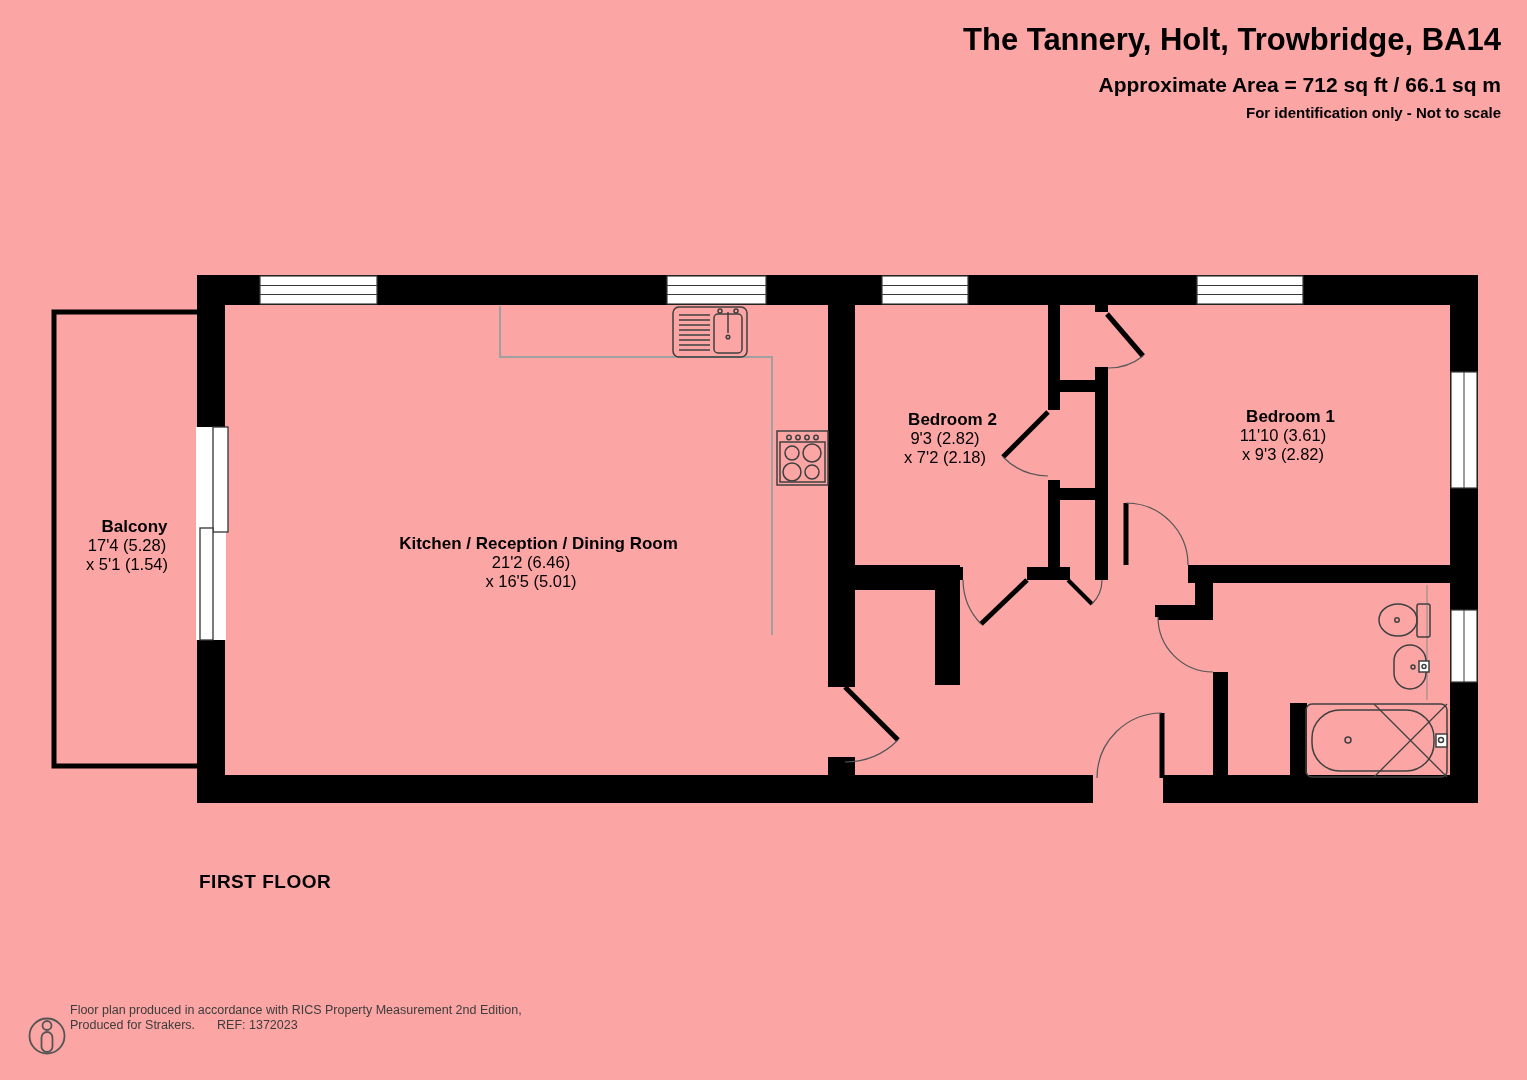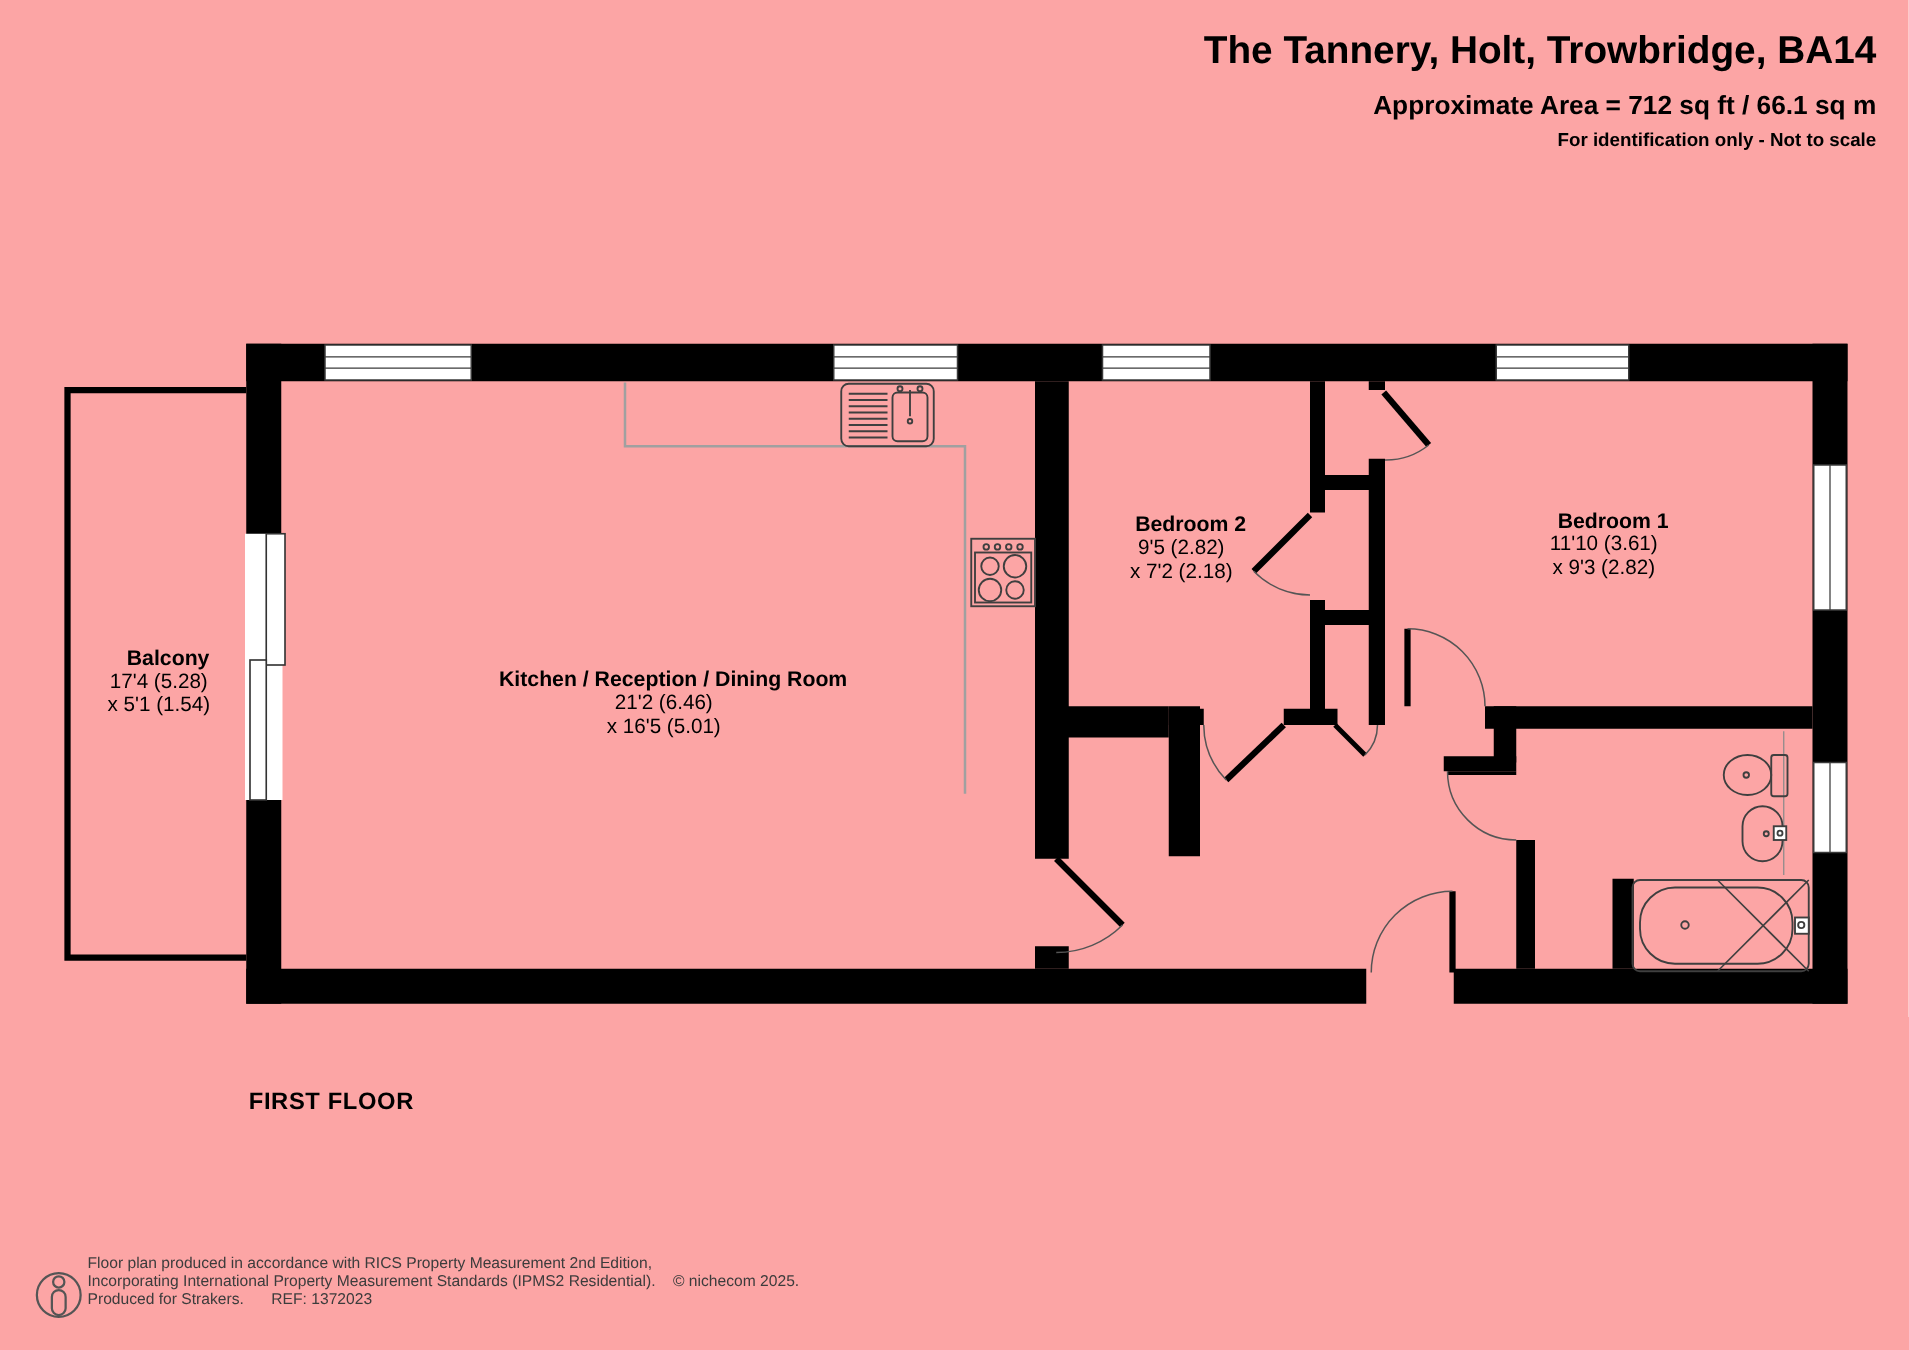--- a/index.html
+++ b/index.html
@@ -205,40 +205,37 @@
   </div>
 
   <div class="room-label" style="left:531px;top:534px;">
     <div class="room-name">Kitchen / Reception / Dining Room</div>
     <div class="room-dim">21'2 (6.46)</div>
     <div class="room-dim">x 16'5 (5.01)</div>
   </div>
 
   <div class="room-label" style="left:945px;top:410px;">
     <div class="room-name">Bedroom 2</div>
-    <div class="room-dim">9'5 (2.82)</div>
+    <div class="room-dim">9'3 (2.82)</div>
     <div class="room-dim">x 7'2 (2.18)</div>
   </div>
 
   <div class="room-label" style="left:1283px;top:407px;">
     <div class="room-name">Bedroom 1</div>
     <div class="room-dim">11'10 (3.61)</div>
     <div class="room-dim">x 9'3 (2.82)</div>
   </div>
 
   <div class="floor-label">FIRST FLOOR</div>
 
   <svg class="person-badge" viewBox="0 0 38 52">
     <circle cx="19" cy="26" r="17.5" fill="none" stroke="#555" stroke-width="1.8"></circle>
     <circle cx="19" cy="15.5" r="4.5" fill="none" stroke="#555" stroke-width="1.8"></circle>
     <rect x="13.5" y="22" width="11" height="20" rx="5.5" fill="none" stroke="#555" stroke-width="1.8"></rect>
   </svg>
   <div class="footer">
     <div>Floor plan produced in accordance with RICS Property Measurement 2nd Edition,</div>
     <div>
-      <span>Incorporating International Property Measurement Standards (IPMS2 Residential).</span><span class="cpy">© nichecom 2025.</span>
-    </div>
-    <div>
       <span>Produced for Strakers.</span><span class="ref">REF: 1372023</span>
     </div>
   </div>
 
 </div>
 
 </body></html>

